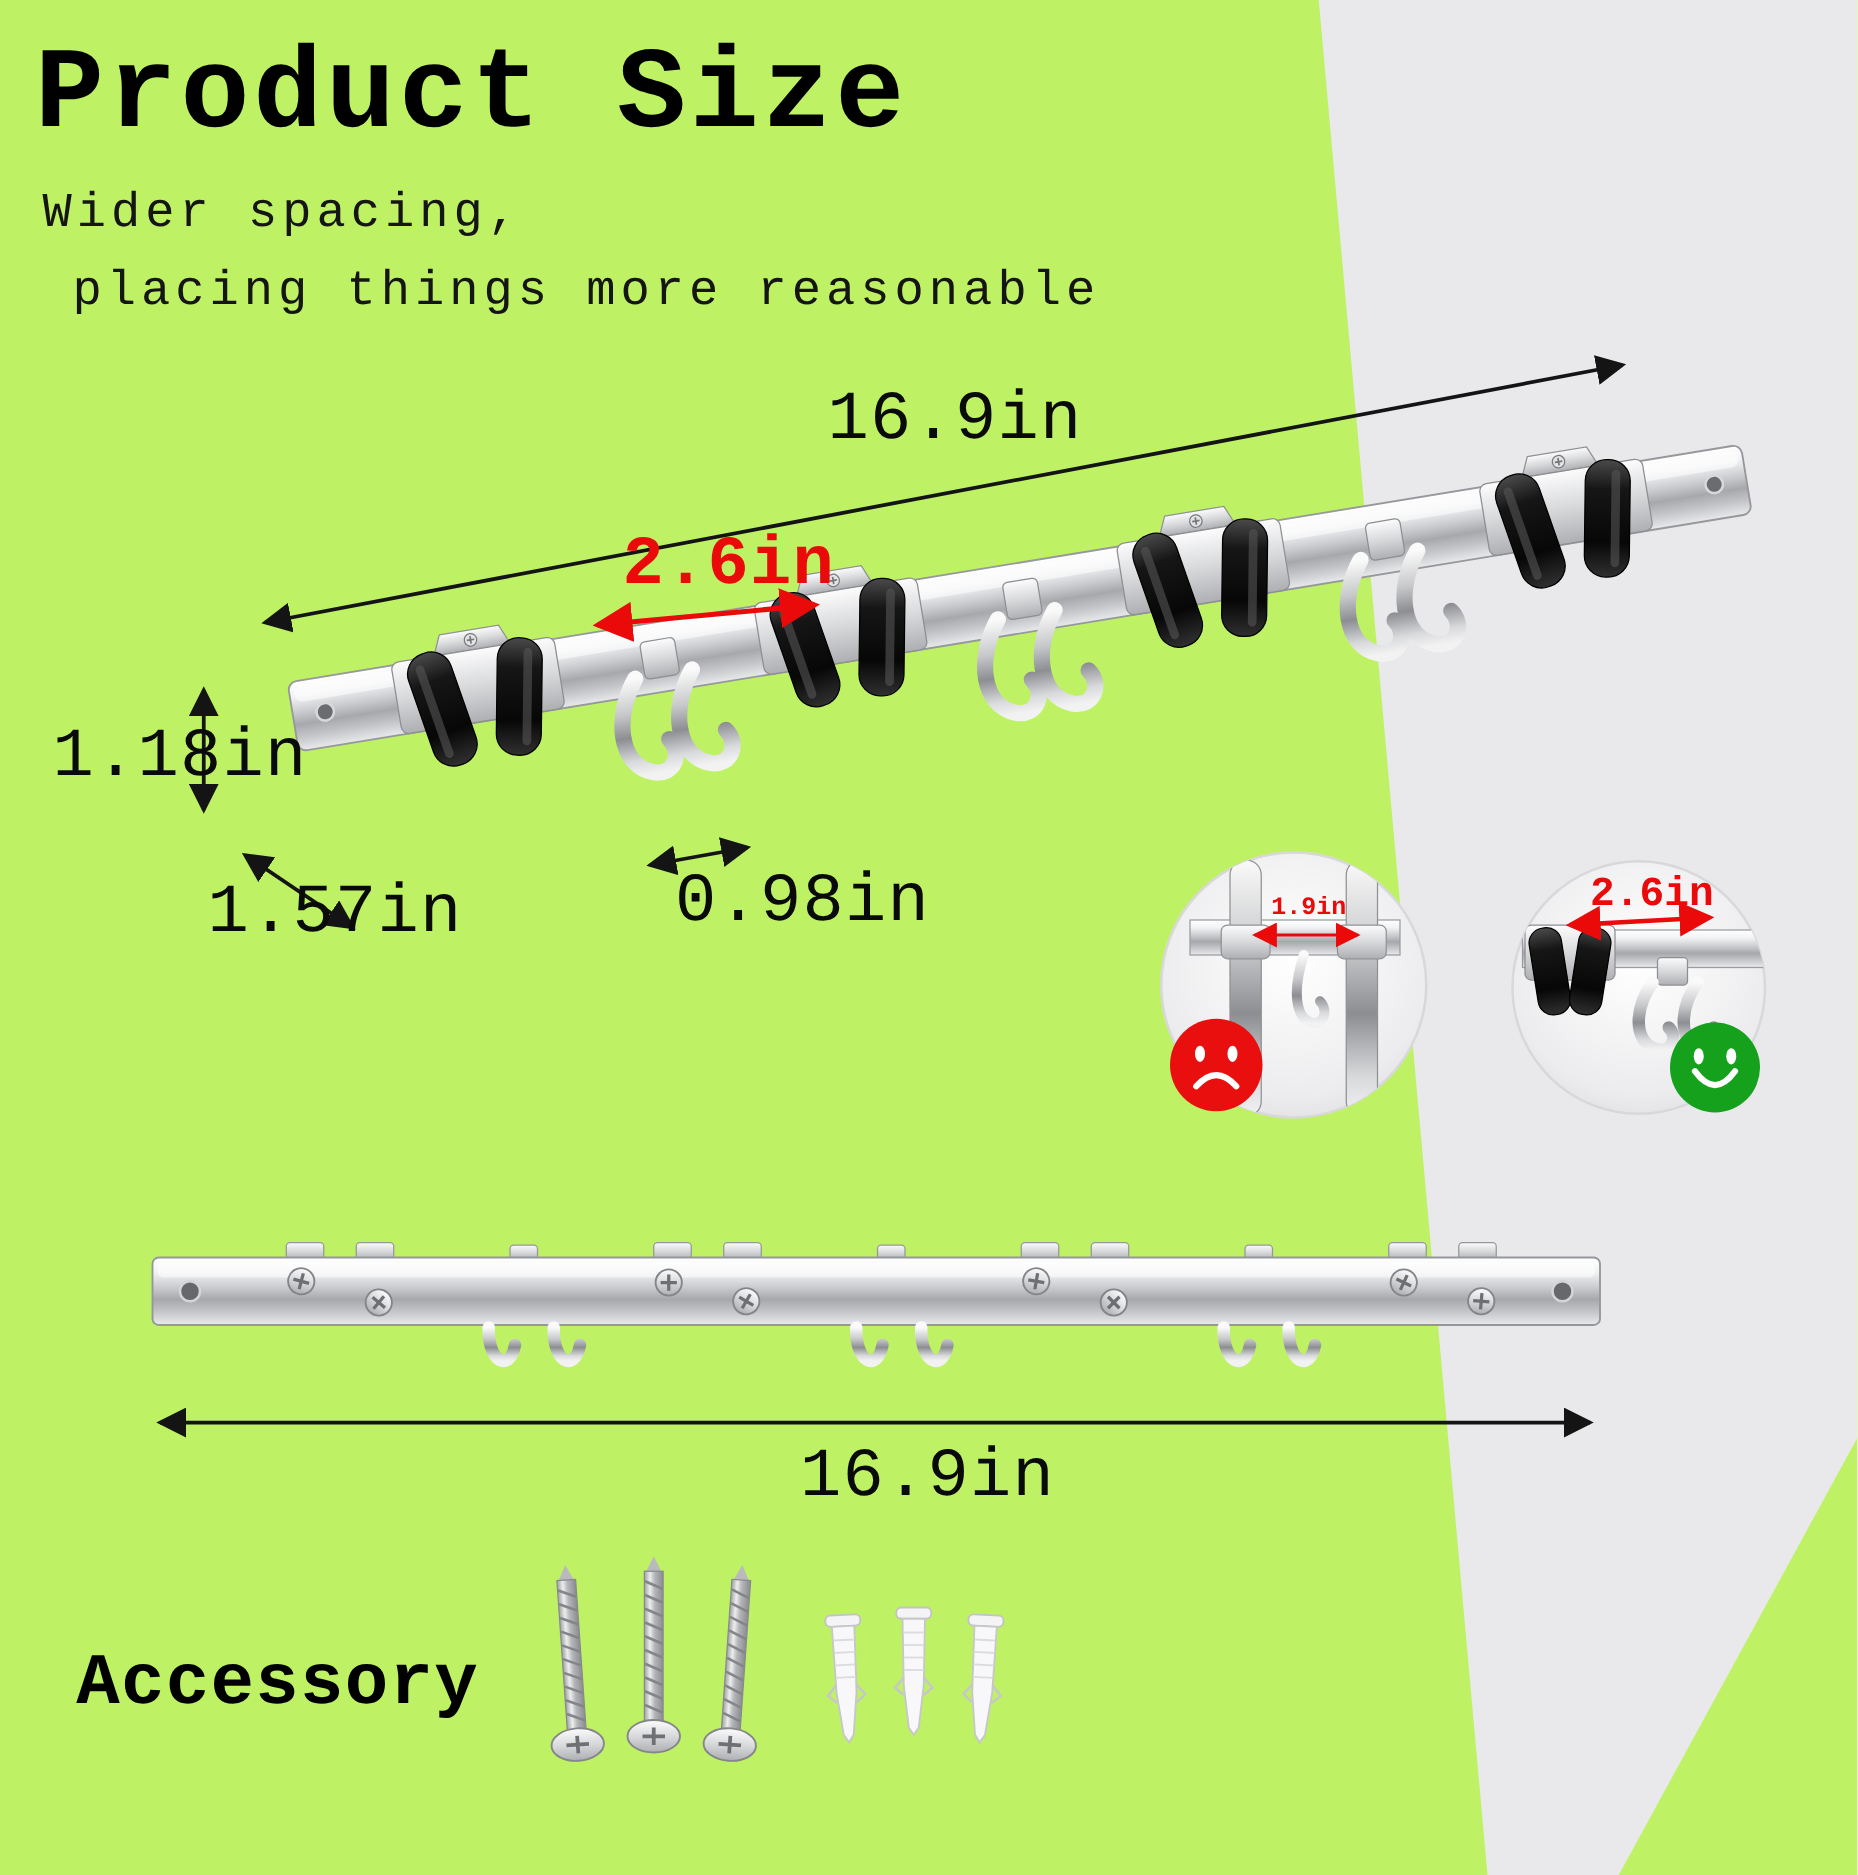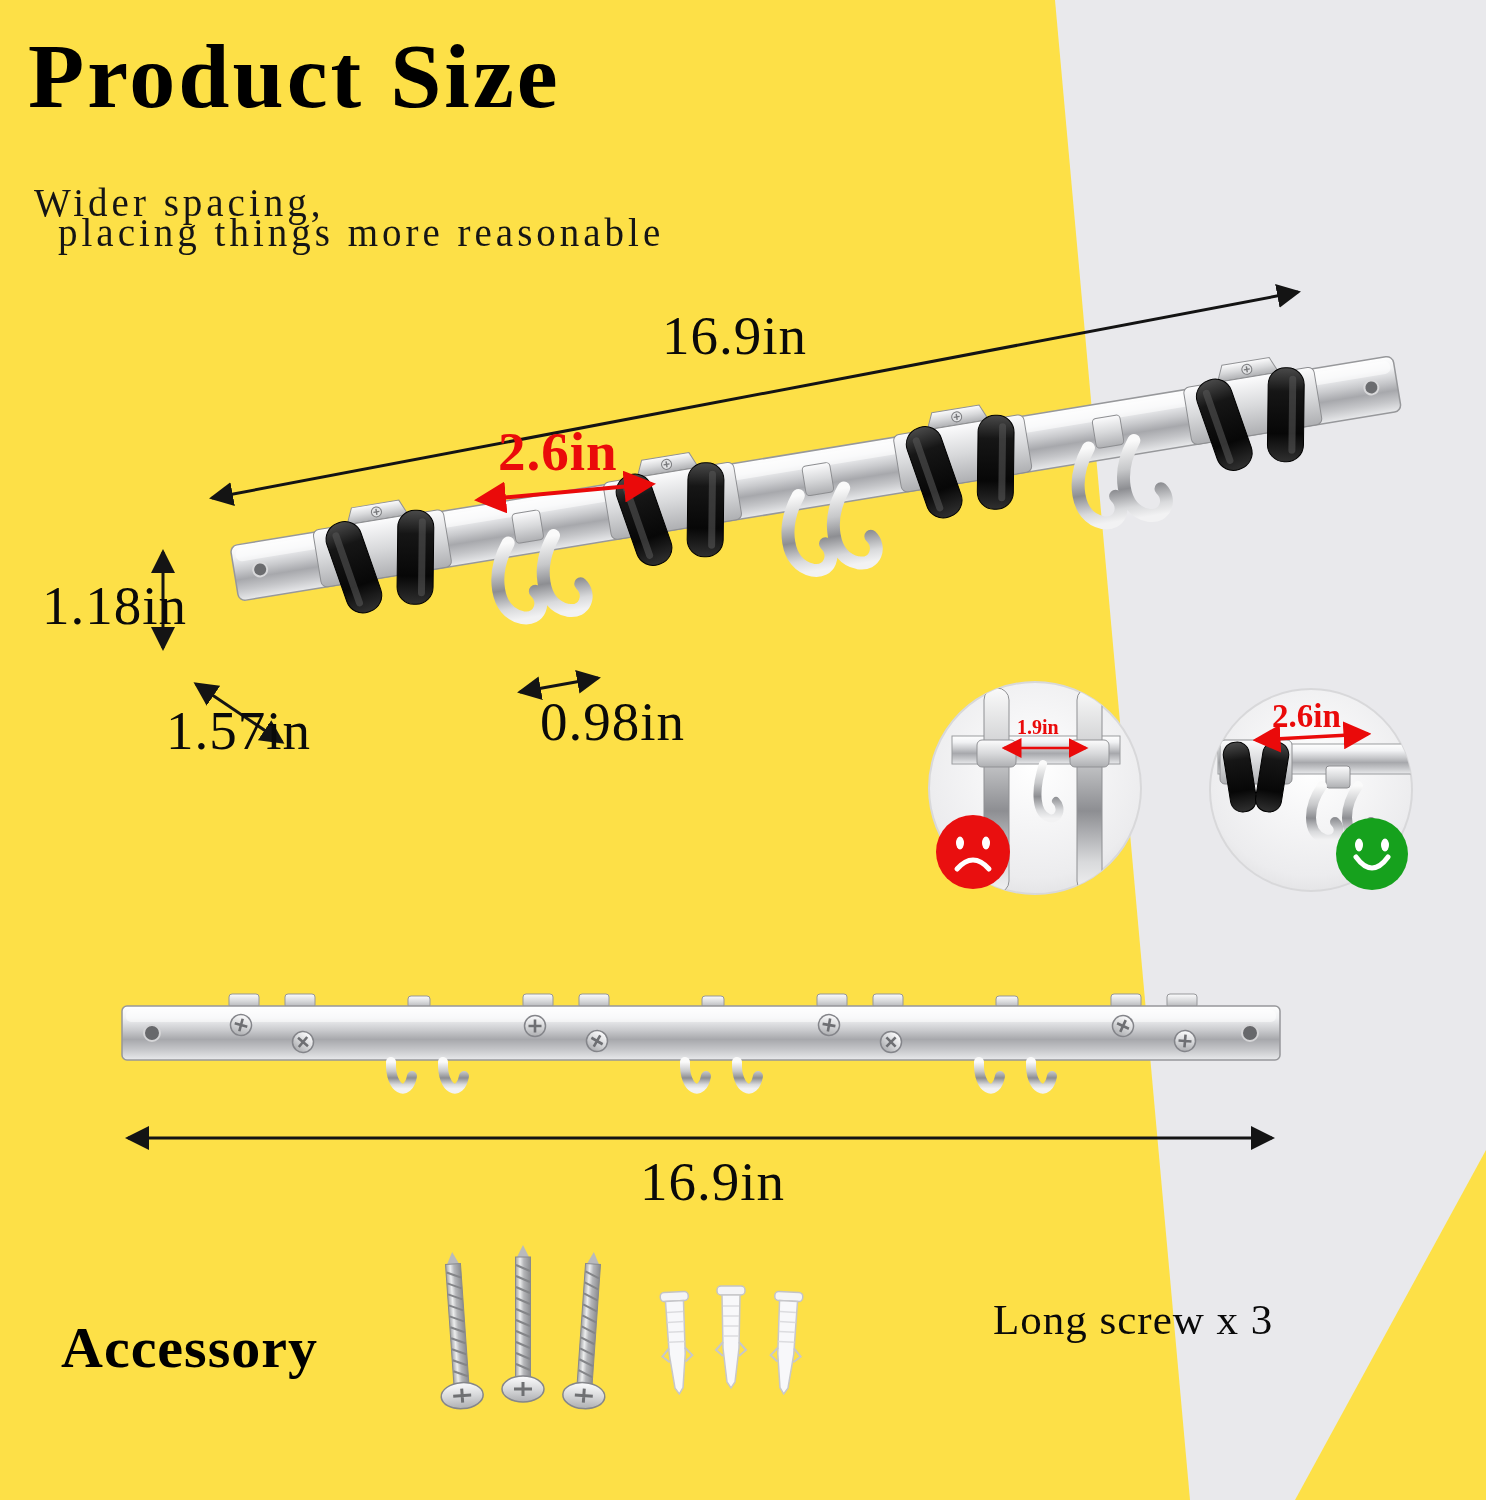--- a/index.html
+++ b/index.html
@@ -1,20 +1,20 @@
 <!DOCTYPE html>
 <html style="--dimension-red: #ea0a0a; --good-green: #16a11d; --text-black: #050505; --background-band: #e9e9ec;"><head>
 <meta charset="utf-8">
 <style>
   * { margin:0; padding:0; box-sizing:border-box; }
   html,body { background:#ffffff; }
   .canvas {
     position:relative; width:1486px; height:1500px; overflow:hidden;
-    background:#fde047; color:var(--text-black,#050505);
-    font-family:Liberation Serif, serif;
+    background:#bef264; color:var(--text-black,#050505);
+    font-family:Liberation Mono, monospace;
     text-align:right;
   }
   .scene { position:absolute; left:0; top:0; }
   .txt { position:absolute; white-space:nowrap; line-height:1.1; }
   .title { font-size:92px; font-weight:700; letter-spacing:3px; color:#000; }
   .subtitle { font-size:39px; letter-spacing:4px; color:#151515; }
   .dim { font-size:55px; letter-spacing:1px; color:#0a0a0a; }
   .dim-red { color:var(--dimension-red,#ea0a0a); font-weight:700; }
   .dim-sm { font-size:20px; }
   .dim-md { font-size:33px; }
@@ -249,28 +249,27 @@
       <use href="#longScrew" transform="translate(594,1250) rotate(4)"></use>
     </g>
     <g>
       <use href="#anchorPlug" transform="translate(674,1292) rotate(-3)"></use>
       <use href="#anchorPlug" transform="translate(731,1286)"></use>
       <use href="#anchorPlug" transform="translate(789,1292) rotate(3)"></use>
     </g>
   </svg>
 
   <span class="txt title" style="left:28px; top:26px;">Product Size</span>
-  <span class="txt subtitle" style="left:34px; top:150px;margin-top:32px;">Wider spacing,</span>
+  <span class="txt subtitle" style="left:34px; top:150px;">Wider spacing,</span>
   <span class="txt subtitle" style="left:34px; top:212px;margin-left:24px;">placing things more reasonable</span>
 
   <span class="txt dim" style="left:662px; top:306px;">16.9in</span>
   <span class="txt dim dim-red" style="left:498px; top:422px;">2.6in</span>
   <span class="txt dim" style="left:42px; top:576px;">1.18in</span>
   <span class="txt dim" style="left:166px; top:701px;">1.57in</span>
   <span class="txt dim" style="left:540px; top:692px;">0.98in</span>
   <span class="txt dim-red dim-sm" style="left:1017px; top:716px;">1.9in</span>
   <span class="txt dim-red dim-md" style="left:1272px; top:698px;">2.6in</span>
   <span class="txt dim" style="left:640px; top:1152px;">16.9in</span>
 
   <span class="txt accessory-title" style="left:30px; top:1316px;margin-left:31px;">Accessory</span>
-  <span class="txt accessory-item" style="left:993px; top:1296px;">Long screw x 3</span>
 
 </div>
 
 </body></html>

